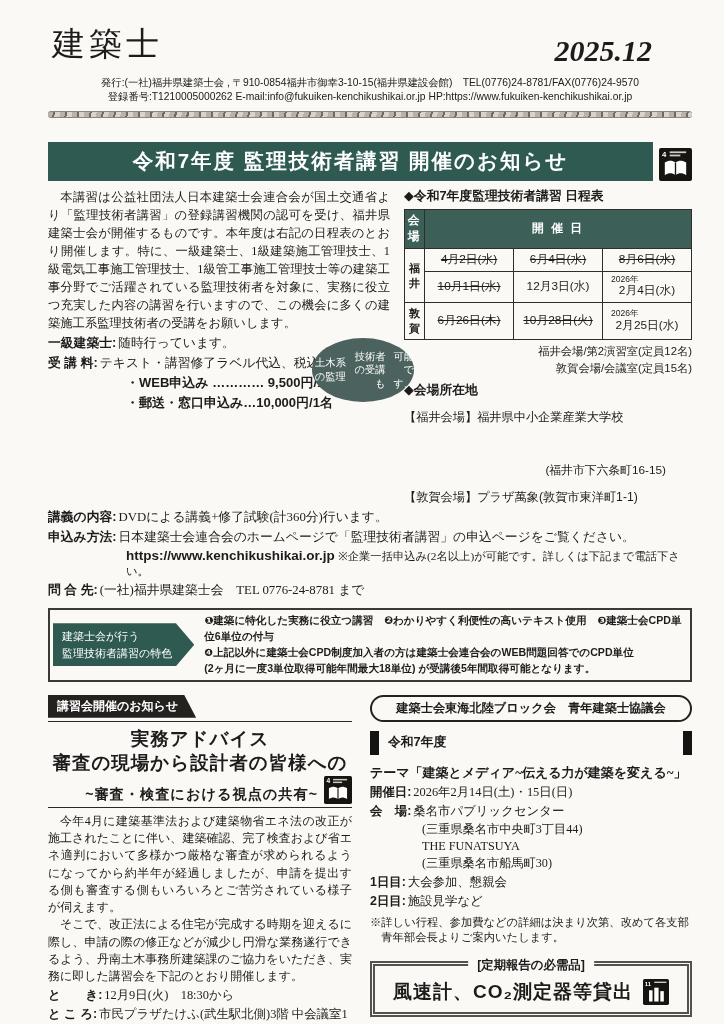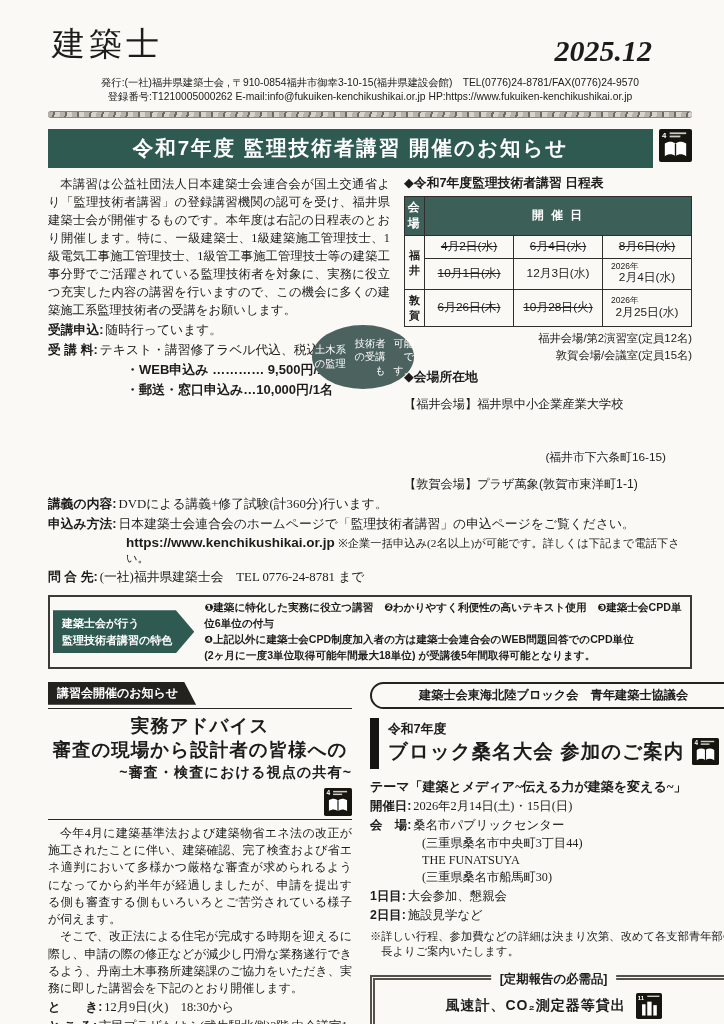--- a/index.html
+++ b/index.html
@@ -14,21 +14,21 @@
   .mast-row { display:flex; justify-content:space-between; align-items:flex-start; padding:0 14px 0 4px; }
   .kanji-title { font-size:33px; font-weight:normal; letter-spacing:4px; }
   .issue-date { font-family:"Liberation Serif","DejaVu Serif",serif; font-style:italic; font-weight:600; font-size:30px; margin:12px 26px 0 0; }
   .logo { text-align:center; font-size:57px; font-weight:800; letter-spacing:2px; line-height:1.05; margin-top:-8px; }
   .publisher { text-align:center; font-size:10.3px; line-height:1.4; margin-top:8px; color:#21201e; }
   .mast-sep { height:7px; margin-top:6px; border-radius:3px;
     background:repeating-linear-gradient(100deg,#b7b2aa 0 5px,#6e6961 5px 7px,#d8d4cc 7px 12px);
     border-top:1px solid #8a857d; border-bottom:1px solid #8a857d; }
 
   
-  .banner-row { display:flex; gap:6px; margin-top:11px; align-items:flex-start; }
+  .banner-row { display:flex; gap:6px; margin-top:24px; align-items:flex-end; }
   .banner { flex:1; background:linear-gradient(#33605７,#2e5a52 40%,#223f39); background-color:#2e5a52; color:#fff;
     font-weight:bold; font-size:20.5px; letter-spacing:2px; text-align:center; padding:5px 0 6px; }
   .book-icon { width:33px; height:33px; flex:0 0 auto; }
 
   .sec1-cols { display:flex; margin-top:7px; position:relative; }
   .sec1-left { width:342px; }
   .sec1-right { flex:1; padding-left:14px; }
   .intro { font-family:"Liberation Serif","DejaVu Serif",serif; font-size:12.3px; line-height:1.47; text-align:justify; text-indent:1em; }
 
   .info-line { display:flex; font-size:12.8px; margin-top:3px; align-items:baseline; }
@@ -51,34 +51,34 @@
   td.datec { width:31%; white-space:nowrap; }
   .st { text-decoration:line-through; text-decoration-thickness:1.4px; }
   .yr { display:block; font-size:8.5px; line-height:1; text-align:left; padding-left:6px; }
   .sched-note { text-align:right; font-size:11.3px; margin-top:3px; line-height:1.45; }
   .venues-title { font-weight:bold; font-size:12.8px; margin-top:6px; }
   .venues-line { font-size:12.2px; margin-top:10px; }
   .venues-sub { font-size:11.8px; text-align:right; padding-right:26px;margin-top:37px; }
 
   .fw-block { margin-top:3px; }
   .feat { display:flex; border:2px solid #3b3a36; margin-top:9px; padding:3px; gap:10px; align-items:center; }
-  .feat-label { background:#2e5a52; color:#fff; font-size:11px; font-weight:bold; line-height:1.5;
+  .feat-label { background:#2e5a52; color:#fff; font-size:11px; font-weight:normal; line-height:1.5;
     padding:5px 22px 5px 9px; clip-path:polygon(0 0,87% 0,100% 50%,87% 100%,0 100%); white-space:nowrap; flex:0 0 auto; }
   .feat-text { font-size:10.6px; line-height:1.5; font-weight:600; }
 
   
   .bottom { display:flex; gap:18px; margin-top:13px; }
   .bcol-left { width:304px; flex:0 0 auto; }
   .bcol-right { flex:1; }
 
   .tag { display:inline-block; background:#23221f; color:#fff; font-size:12px; font-weight:bold;
     padding:3px 18px 3px 9px; clip-path:polygon(0 0,calc(100% - 12px) 0,100% 100%,0 100%); }
   .rule { border-top:1.6px solid #2a2927; margin:3px 0 5px; }
   .n2-title { text-align:center; font-weight:800; font-size:18.5px; line-height:1.3; letter-spacing:1px; }
-  .n2-sub-row { display:flex; justify-content:flex-end; align-items:flex-end; gap:6px; margin-top:1px;flex-direction:column; }
+  .n2-sub-row { display:flex; justify-content:flex-end; align-items:flex-end; gap:6px; margin-top:1px; }
   .n2-sub { font-weight:800; font-size:14.2px; letter-spacing:1px; }
   .n2-body { font-family:"Liberation Serif","DejaVu Serif",serif; font-size:12px; line-height:1.44; text-align:justify; text-indent:1em; }
   .drow { display:flex; font-size:12.4px; margin-top:2px; align-items:baseline; }
   .dlabel { font-weight:bold; white-space:pre; flex:0 0 auto; margin-right:2px; }
   .dval { font-family:"Liberation Serif","DejaVu Serif",serif; }
   .dcont { font-family:"Liberation Serif","DejaVu Serif",serif; font-size:12.2px; margin-left:70px; margin-top:1px; }
 
   .pill { border:2px solid #23221f; border-radius:16px; text-align:center; font-weight:bold; font-size:12.2px; padding:3px 4px; }
   .kuwana { margin-top:9px; border-left:9px solid #141413; border-right:9px solid #141413; padding:3px 9px 4px; }
   .kuwana-year { font-weight:bold; font-size:12.8px; }
@@ -86,21 +86,21 @@
   .kuwana-title { font-weight:800; font-size:19.5px; letter-spacing:1px; white-space:nowrap; }
   .kuwana .book-icon { width:27px; height:27px; }
   .theme { font-family:"Liberation Serif","DejaVu Serif",serif; font-weight:bold; font-size:13px; margin-top:9px; }
   .n3-note { font-family:"Liberation Serif","DejaVu Serif",serif; font-size:11.3px; line-height:1.4; margin-top:5px; padding-left:1em; text-indent:-1em; }
 
   
   .rental { border:5px double #55524b; margin-top:15px; padding:11px 11px 7px; position:relative; background:#faf9f6; }
   .rental-legend { position:absolute; top:-9px; left:50%; transform:translateX(-50%); background:#faf9f6;
     padding:0 9px; font-weight:bold; font-size:12.4px; white-space:nowrap; }
   .rental-title-row { display:flex; justify-content:center; align-items:center; gap:10px; margin-top:2px; }
-  .rental-title { font-size:14px; font-weight:800; letter-spacing:1px; white-space:nowrap; }
+  .rental-title { font-size:19px; font-weight:800; letter-spacing:1px; white-space:nowrap; }
   .rental .badge-icon { width:26px; height:26px; }
 </style>
 </head>
 <body>
 
 <div class="page">
 
   <div>
     <div class="mast-row">
       <div class="kanji-title">建築士</div>
@@ -123,21 +123,21 @@
         <rect x="11" y="6.8" width="11" height="1.8" fill="#cfcdc6"></rect>
         <path d="M6 15 C10 12.5 13.5 12.5 17 15 C20.5 12.5 24 12.5 28 15 L28 28 C24 25.5 20.5 25.5 17 28 C13.5 25.5 10 25.5 6 28 Z" fill="#fff"></path>
         <line x1="17" y1="15" x2="17" y2="28" stroke="#16150f" stroke-width="1.4"></line>
       </svg>
     </div>
 
     <div class="sec1-cols">
       <div class="sec1-left">
         <p class="intro">本講習は公益社団法人日本建築士会連合会が国土交通省より「監理技術者講習」の登録講習機関の認可を受け、福井県建築士会が開催するものです。本年度は右記の日程表のとおり開催します。特に、一級建築士、1級建築施工管理技士、1級電気工事施工管理技士、1級管工事施工管理技士等の建築工事分野でご活躍されている監理技術者を対象に、実務に役立つ充実した内容の講習を行いますので、この機会に多くの建築施工系監理技術者の受講をお願いします。</p>
         <div class="info-line">
-          <span class="info-label">受講申込:</span>
+          <span class="info-label">一級建築士:</span>
           <span class="info-value">随時行っています。</span>
         </div>
         <div class="info-line">
           <span class="info-label">受 講 料:</span>
           <span class="info-value">テキスト・講習修了ラベル代込、税込</span>
         </div>
         <div class="fee-sub">・WEB申込み ………… 9,500円/1名</div>
         <div class="fee-sub">・郵送・窓口申込み…10,000円/1名</div>
       </div>
 
@@ -256,31 +256,20 @@
       
       
       
       
     </div>
 
     <div class="bcol-right">
       <div class="pill">建築士会東海北陸ブロック会　青年建築士協議会</div>
       <div class="kuwana">
         <div class="kuwana-year">令和7年度</div>
-        <div class="kuwana-title-row">
-          <span class="kuwana-title">ブロック桑名大会 参加のご案内</span>
-          <svg class="book-icon" viewBox="0 0 34 34">
-            <rect width="34" height="34" rx="2" fill="#16150f"></rect>
-            <text x="3" y="9" font-size="8" fill="#fff" font-weight="bold">4</text>
-            <rect x="11" y="3.5" width="17" height="1.8" fill="#cfcdc6"></rect>
-            <rect x="11" y="6.8" width="11" height="1.8" fill="#cfcdc6"></rect>
-            <path d="M6 15 C10 12.5 13.5 12.5 17 15 C20.5 12.5 24 12.5 28 15 L28 28 C24 25.5 20.5 25.5 17 28 C13.5 25.5 10 25.5 6 28 Z" fill="#fff"></path>
-            <line x1="17" y1="15" x2="17" y2="28" stroke="#16150f" stroke-width="1.4"></line>
-          </svg>
-        </div>
       </div>
       <div class="theme">テーマ「建築とメディア~伝える力が建築を変える~」</div>
 
       <div class="drow">
           <span class="dlabel">開催日:</span>
           <span class="dval">2026年2月14日(土)・15日(日)</span>
         </div>
       <div class="drow">
           <span class="dlabel">会　場:</span>
           <span class="dval">桑名市パブリックセンター</span>

